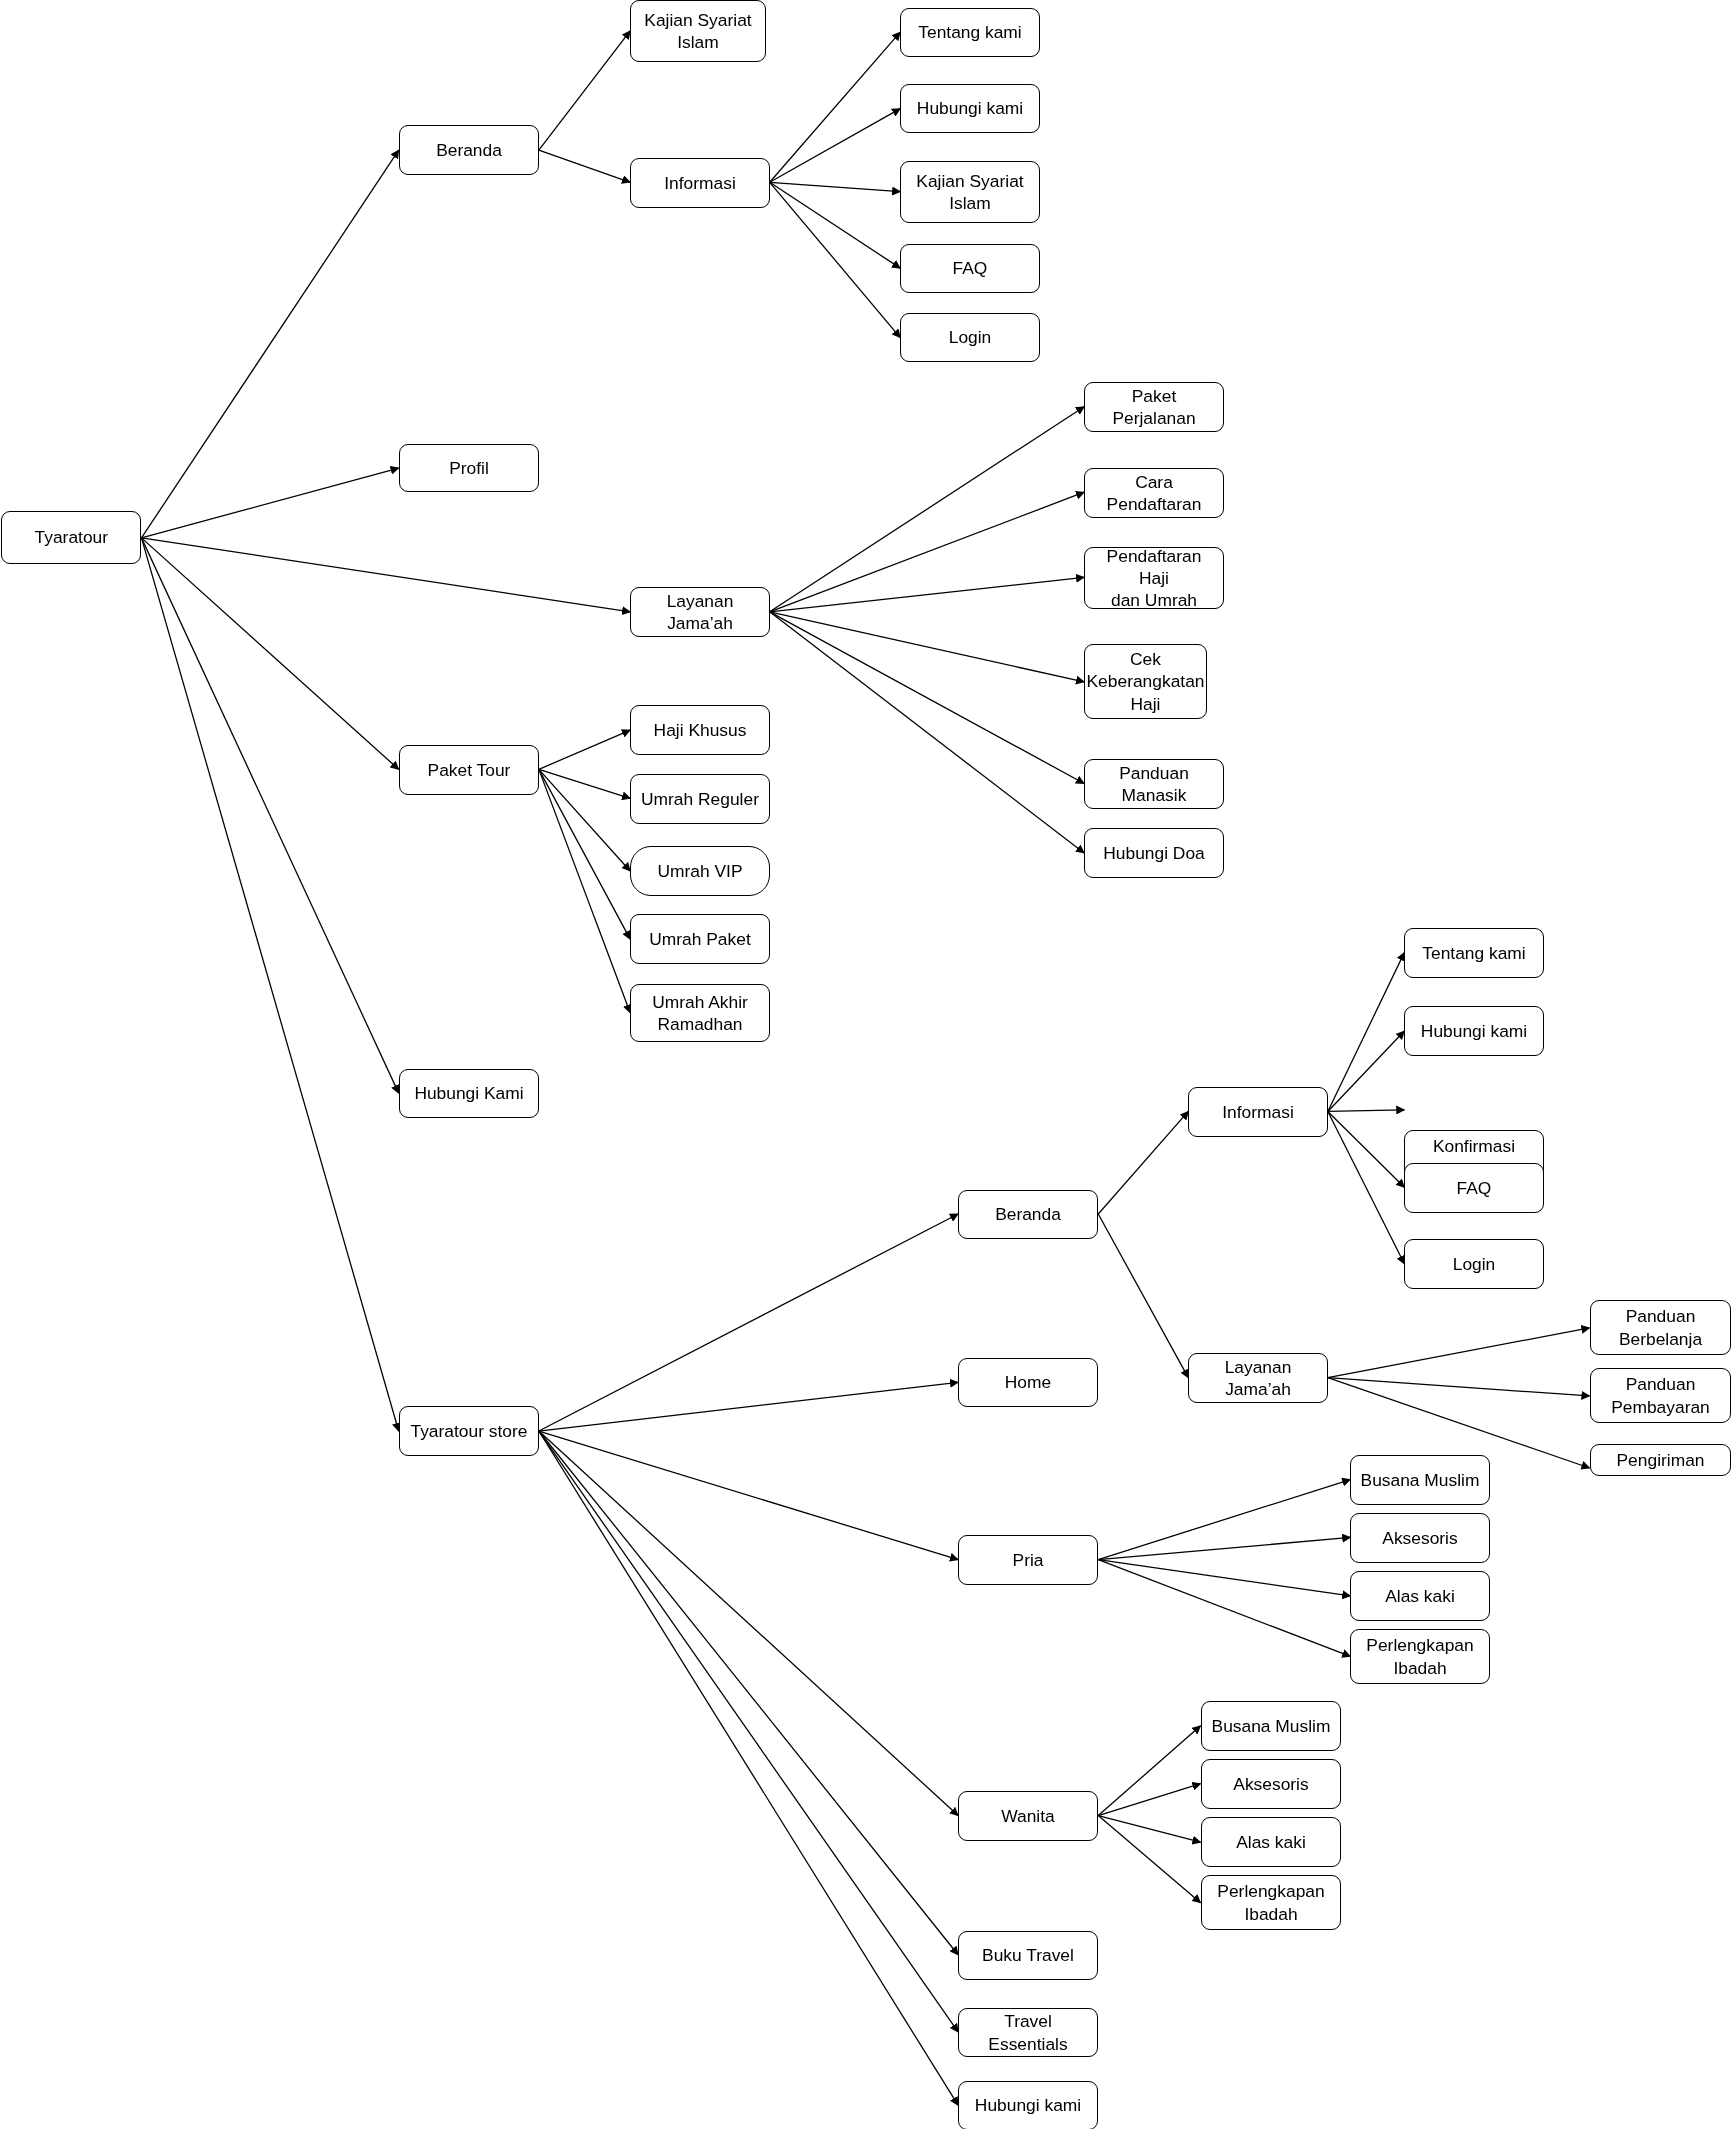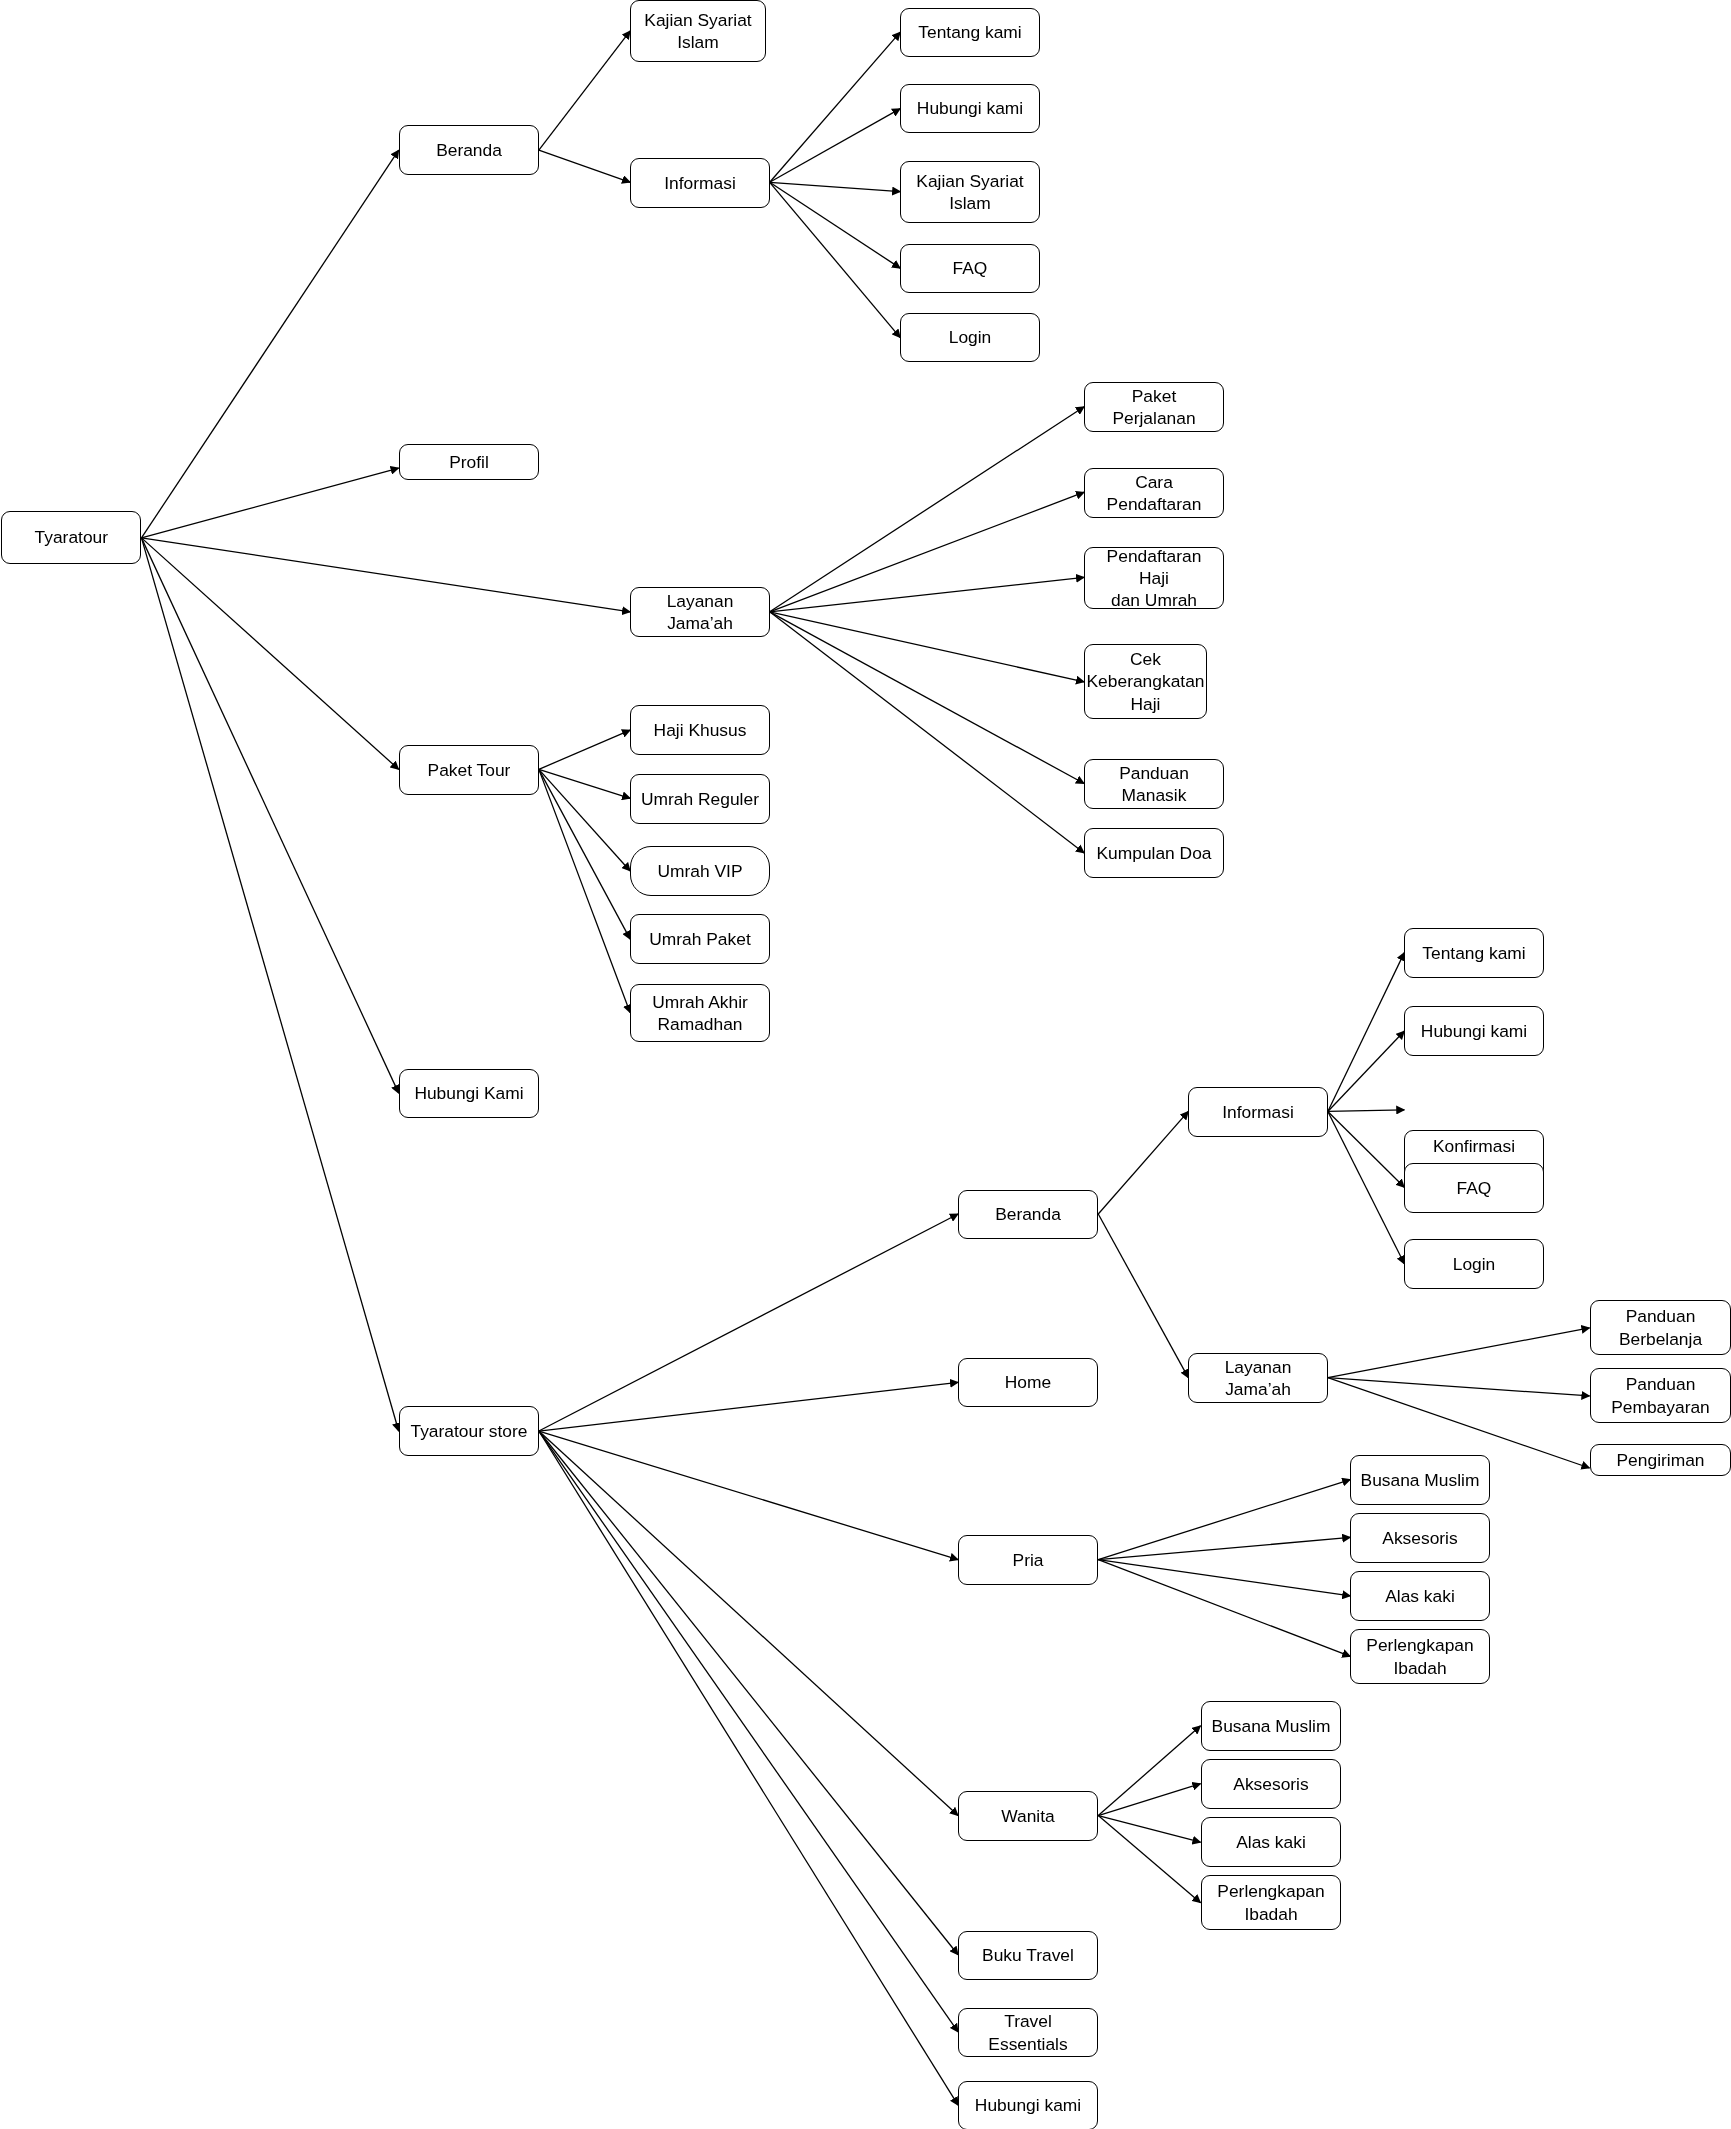--- a/index.html
+++ b/index.html
@@ -114,31 +114,31 @@
       <div class="node" style="left: 399px; top: 125px; width: 140px; height: 50px;"><span class="node-label">Beranda</span></div>
       <div class="node" style="left: 630px; top: 0px; width: 136px; height: 62px;"><span class="node-label">Kajian Syariat
 Islam</span></div>
       <div class="node" style="left: 630px; top: 158px; width: 140px; height: 50px;"><span class="node-label">Informasi</span></div>
       <div class="node" style="left: 900px; top: 7.7px; width: 140px; height: 49px;"><span class="node-label">Tentang kami</span></div>
       <div class="node" style="left: 900px; top: 84px; width: 140px; height: 49px;"><span class="node-label">Hubungi kami</span></div>
       <div class="node" style="left: 900px; top: 161px; width: 140px; height: 62px;"><span class="node-label">Kajian Syariat
 Islam</span></div>
       <div class="node" style="left: 900px; top: 244px; width: 140px; height: 49px;"><span class="node-label">FAQ</span></div>
       <div class="node" style="left: 900px; top: 313px; width: 140px; height: 49px;"><span class="node-label">Login</span></div>
-      <div class="node" style="left: 399px; top: 444px; width: 140px; height: 36px;"><span class="node-label">Profil</span></div>
+      <div class="node" style="left: 399px; top: 444px; width: 140px; height: 48px;"><span class="node-label">Profil</span></div>
       <div class="node" style="left: 630px; top: 587px; width: 140px; height: 50px;"><span class="node-label">Layanan Jama’ah</span></div>
       <div class="node" style="left: 1084px; top: 382px; width: 140px; height: 50px;"><span class="node-label">Paket Perjalanan</span></div>
       <div class="node" style="left: 1084px; top: 468px; width: 140px; height: 50px;"><span class="node-label">Cara Pendaftaran</span></div>
       <div class="node" style="left: 1084px; top: 547px; width: 140px; height: 62px;"><span class="node-label">Pendaftaran Haji
 dan Umrah</span></div>
       <div class="node" style="left: 1084px; top: 644px; width: 123px; height: 75px;"><span class="node-label">Cek
 Keberangkatan
 Haji</span></div>
       <div class="node" style="left: 1084px; top: 759px; width: 140px; height: 50px;"><span class="node-label">Panduan Manasik</span></div>
-      <div class="node" style="left: 1084px; top: 828px; width: 140px; height: 50px;"><span class="node-label">Kumpulan Doa</span></div>
+      <div class="node" style="left: 1084px; top: 828px; width: 140px; height: 50px;"><span class="node-label">Hubungi Doa</span></div>
       <div class="node" style="left: 399px; top: 745px; width: 140px; height: 50px;"><span class="node-label">Paket Tour</span></div>
       <div class="node" style="left: 630px; top: 705px; width: 140px; height: 50px;"><span class="node-label">Haji Khusus</span></div>
       <div class="node" style="left: 630px; top: 774px; width: 140px; height: 50px;"><span class="node-label">Umrah Reguler</span></div>
       <div class="node" style="left: 630px; top: 846px; width: 140px; height: 50px; border-radius: 21px;"><span class="node-label">Umrah VIP</span></div>
       <div class="node" style="left: 630px; top: 914px; width: 140px; height: 50px;"><span class="node-label">Umrah Paket</span></div>
       <div class="node" style="left: 630px; top: 984px; width: 140px; height: 58px;"><span class="node-label">Umrah Akhir
 Ramadhan</span></div>
       <div class="node" style="left: 399px; top: 1069px; width: 140px; height: 49px;"><span class="node-label">Hubungi Kami</span></div>
       <div class="node" style="left: 399px; top: 1406px; width: 140px; height: 50px;"><span class="node-label">Tyaratour store</span></div>
       <div class="node" style="left: 958px; top: 1190px; width: 140px; height: 49px;"><span class="node-label">Beranda</span></div>

